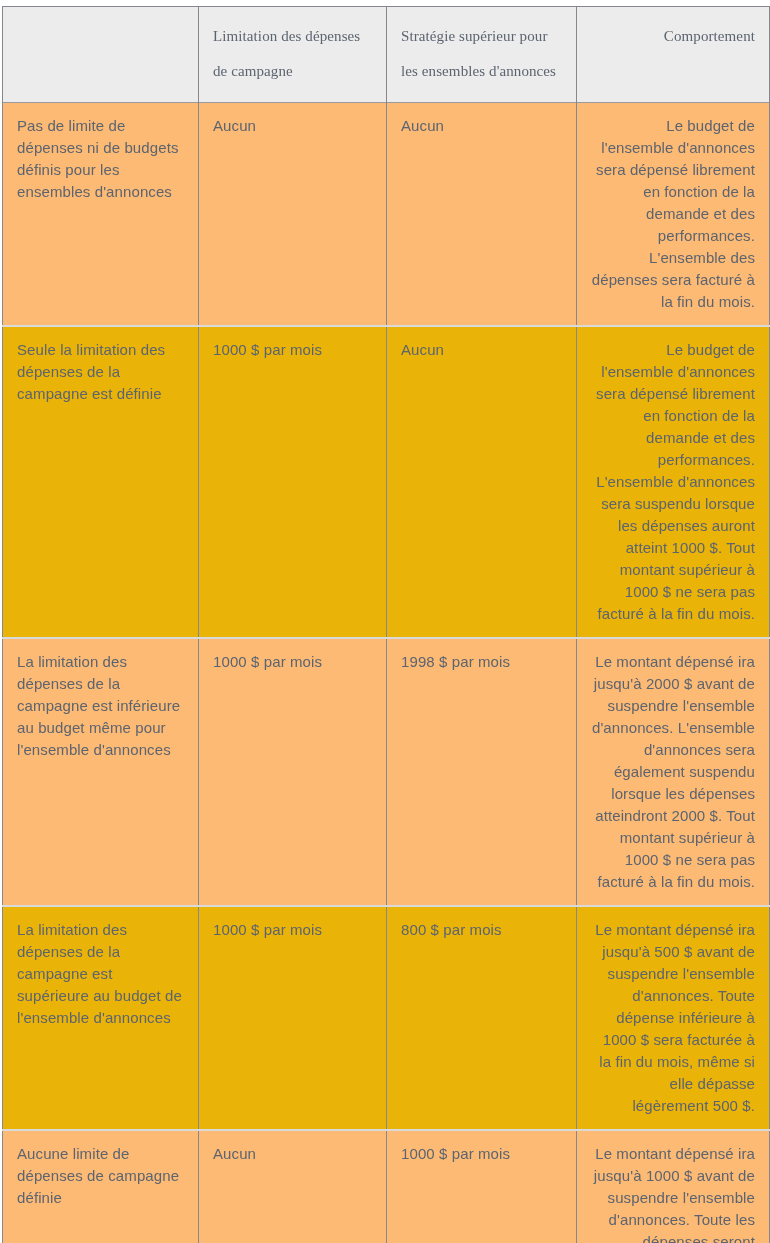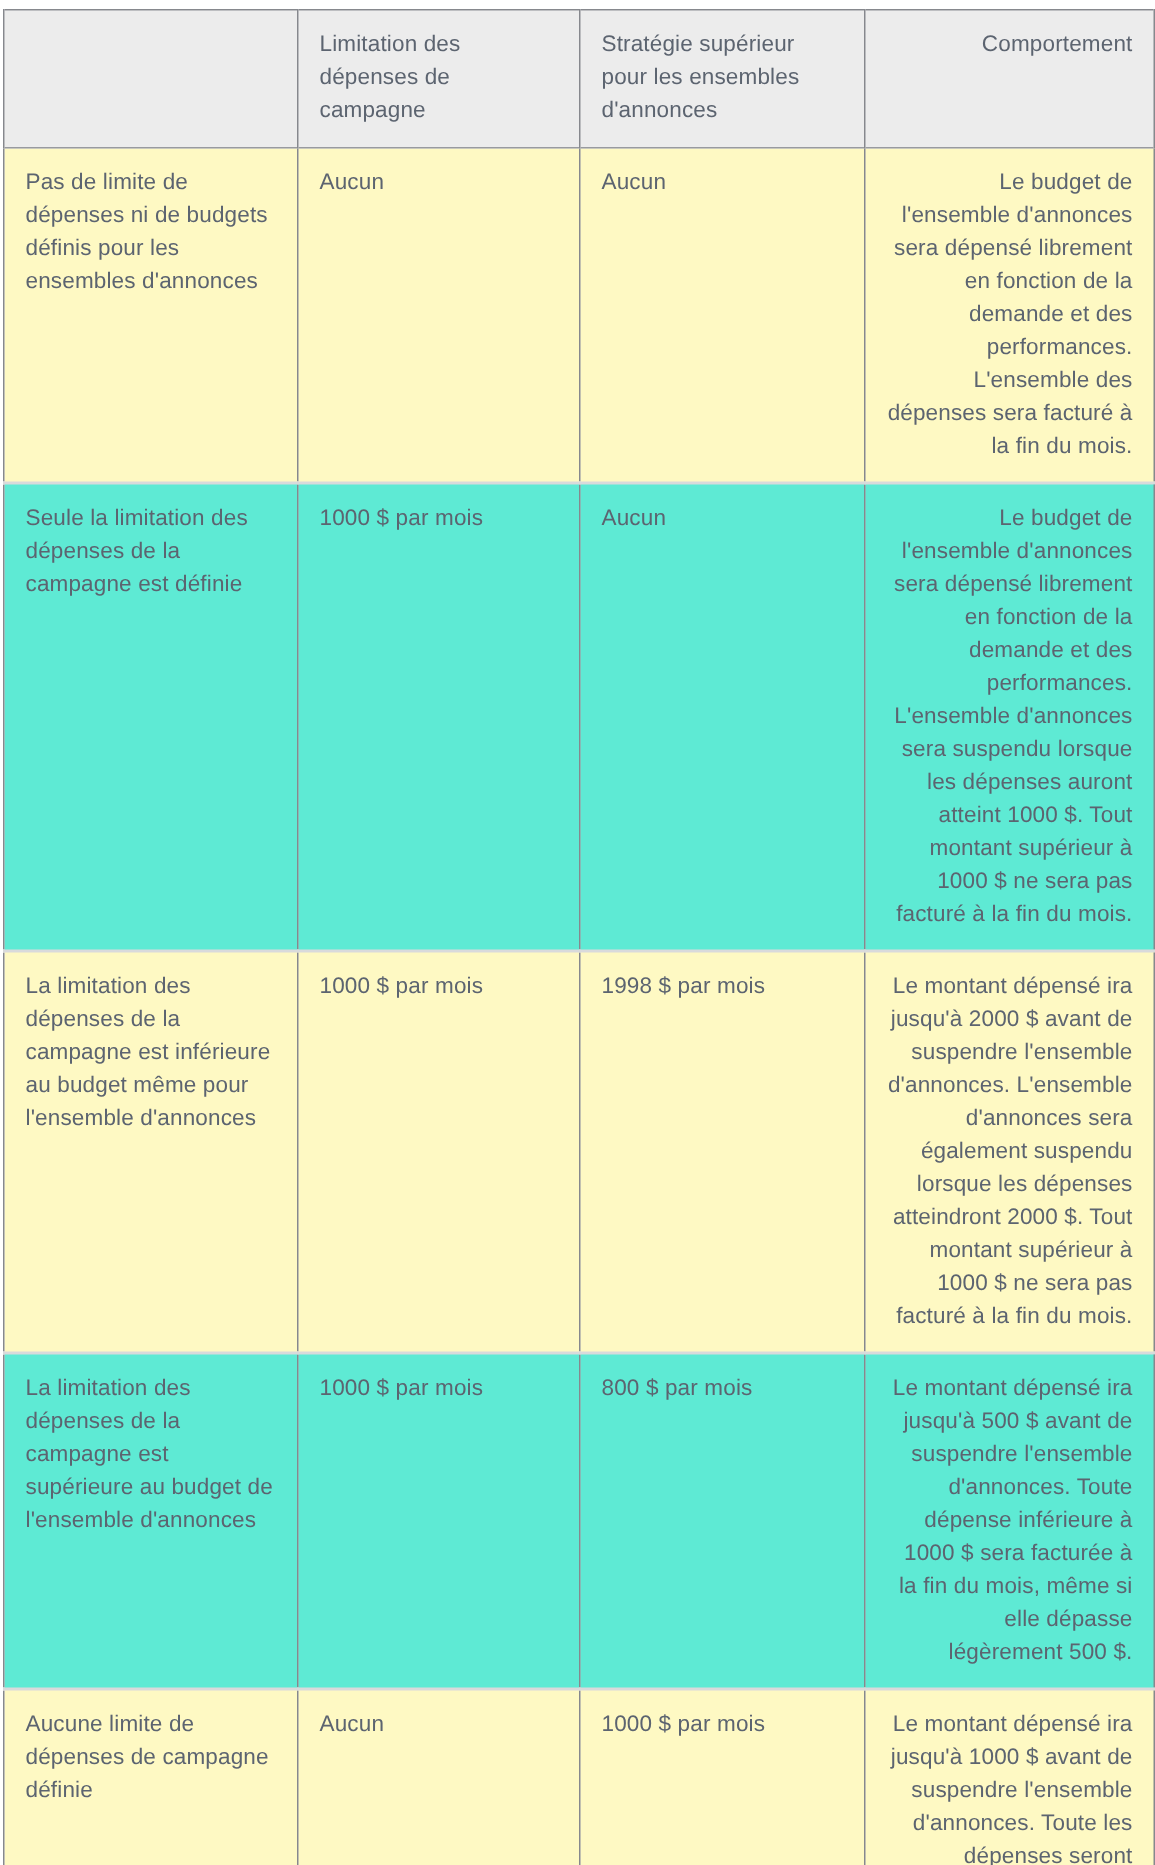--- a/index.html
+++ b/index.html
@@ -33,29 +33,30 @@
   th:last-child, td:last-child {
     border-right: 1px solid #86888d;
     text-align: right;
   }
   thead tr {
     background: #ececec;
     border-top: 1px solid #86888d;
     border-bottom: 1px solid #989a9f;
   }
   thead th {
-    line-height: 22px;
+    line-height: 35px;
     padding-bottom: 13px;
+    font-family: Liberation Serif, serif;
   }
   tbody tr {
-    background: #fef9c3;
+    background: #fdba74;
     border-top: 2px solid #d9dadb;
   }
   tbody tr:first-child { border-top: none; }
-  tbody tr.alt { background: #5eead4; }
+  tbody tr.alt { background: #eab308; }
   tbody tr:last-child { border-bottom: 1px solid #989a9f; }
 </style>
 </head>
 <body>
 
 <div class="page">
   <table class="budget-table">
     <colgroup>
       <col style="width:196px">
       <col style="width:188px">

